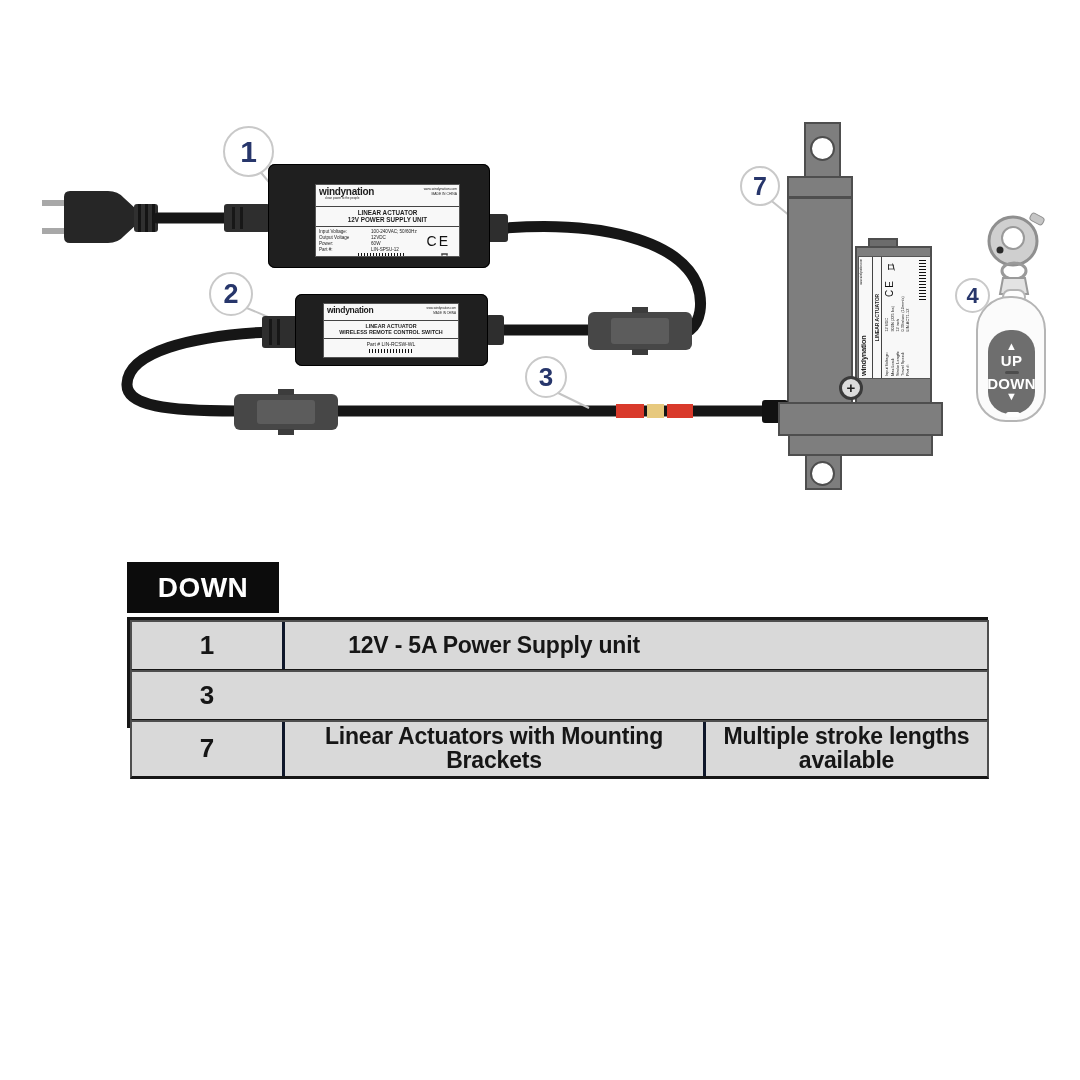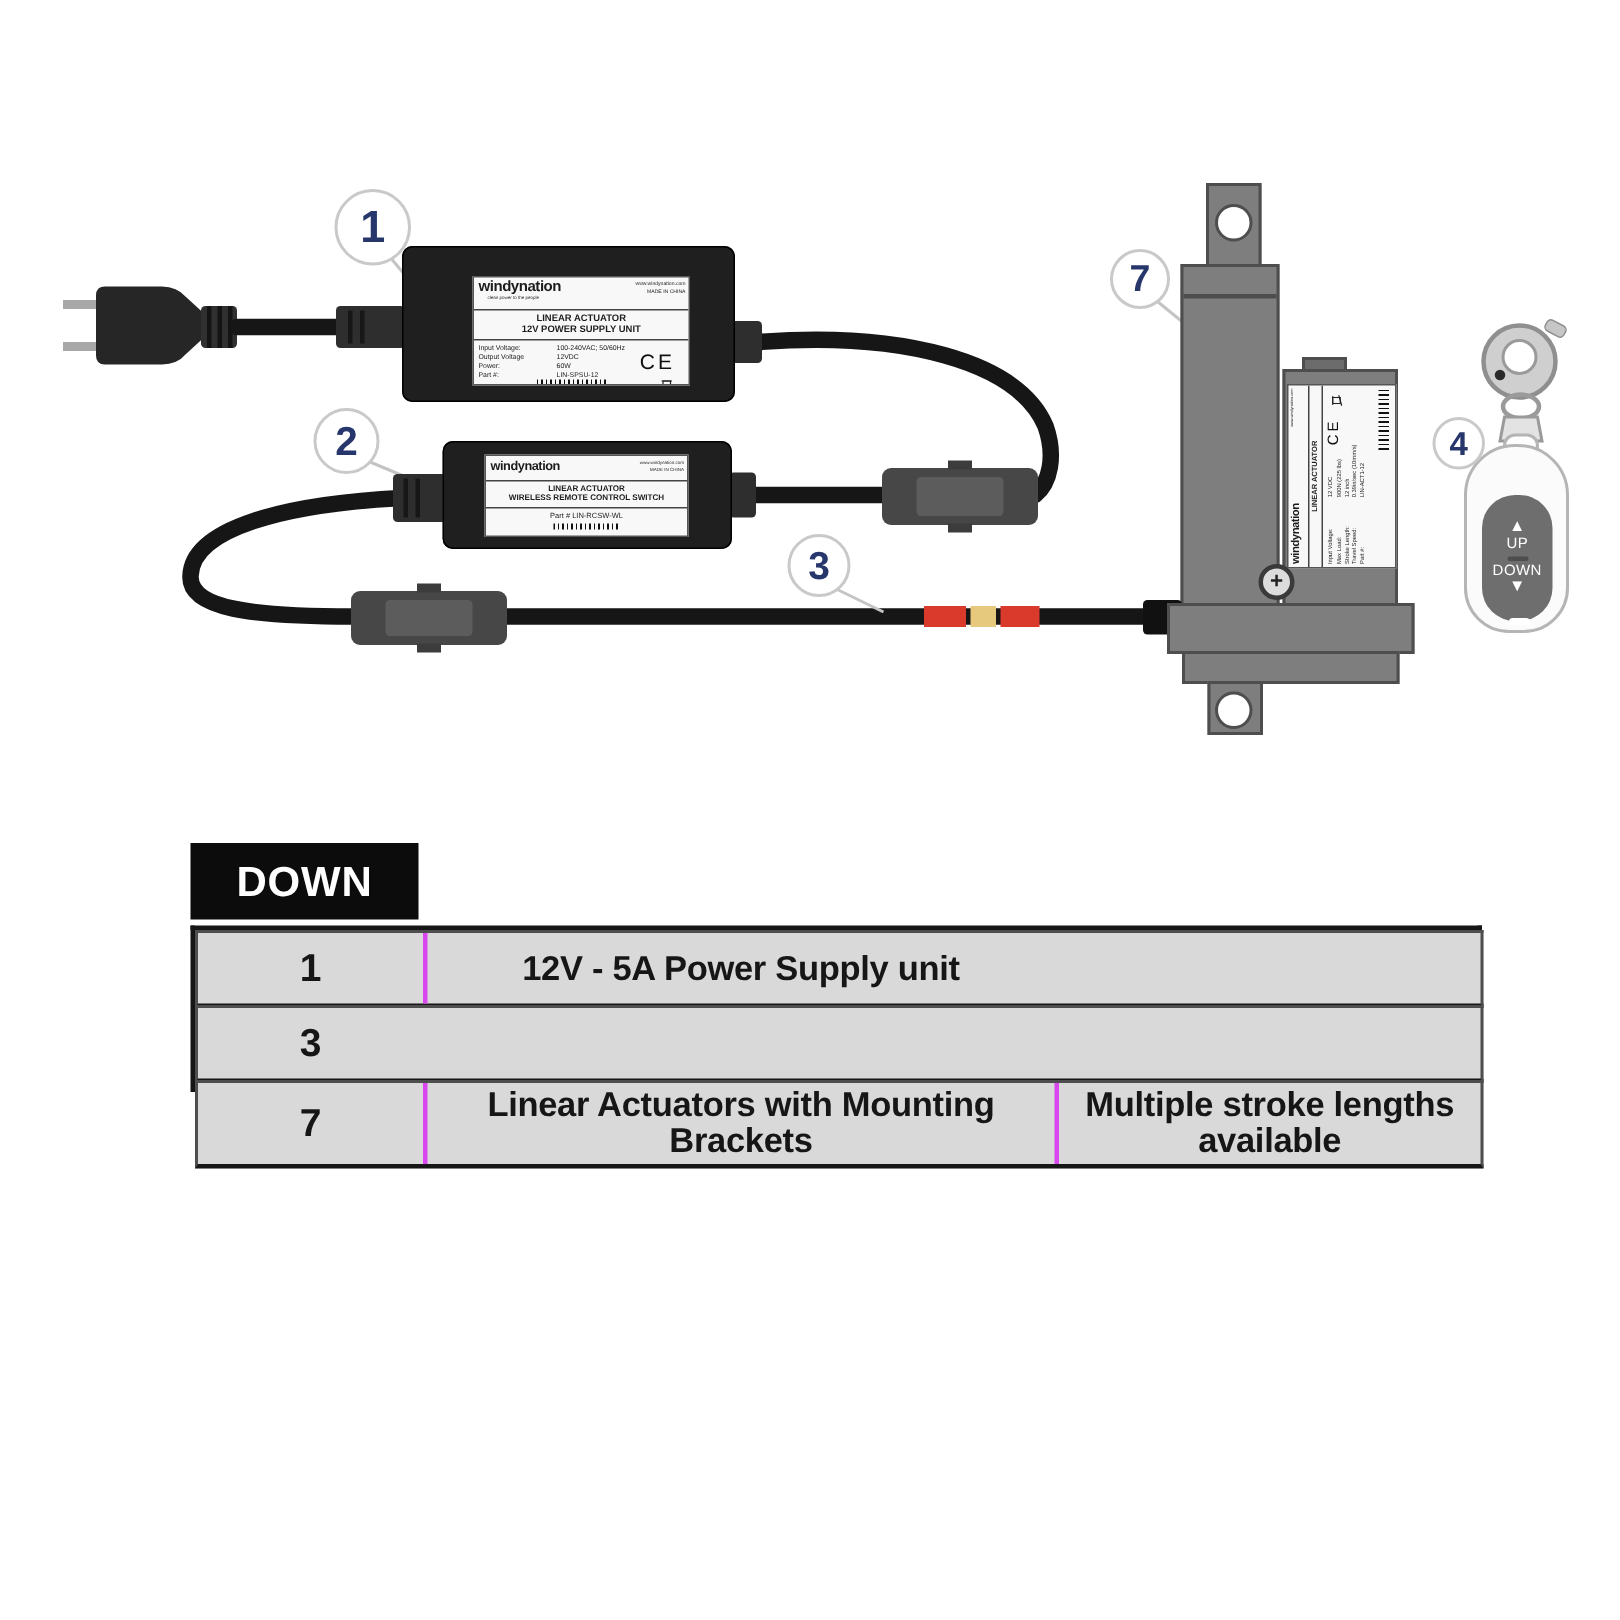--- a/index.html
+++ b/index.html
@@ -40,41 +40,41 @@
 
   
   .fobbody{position:absolute;left:976px;top:296px;width:70px;height:126px;background:#fbfbfb;
            border:2px solid #b5b5b5;border-radius:34px 34px 30px 30px;z-index:3;box-sizing:border-box;}
   .fobnotch{position:absolute;left:1002px;top:289px;width:24px;height:16px;background:#fdfdfd;
             border:2px solid #b5b5b5;border-radius:8px;z-index:2;box-sizing:border-box;}
   .fobpanel{position:absolute;left:988px;top:330px;width:47px;height:84px;background:#6e6e6e;
             border-radius:22px;z-index:4;display:flex;flex-direction:column;align-items:center;
             justify-content:center;color:#fff;line-height:1.05;}
   .fobpanel .arr{font-size:11px;}
-  .fobpanel .txt{font-size:10px;font-weight:400;letter-spacing:.3px;}
+  .fobpanel .txt{font-size:15px;font-weight:700;letter-spacing:.3px;}
   .fobled{position:absolute;left:1006px;top:412px;width:14px;height:5px;background:#fff;border-radius:3px;z-index:5;}
 
   
   .co{position:absolute;background:#fff;border:2px solid #c9c9c9;border-radius:50%;z-index:6;
       display:flex;align-items:center;justify-content:center;color:#27366b;font-weight:600;}
 
   
   .tbl{position:absolute;left:127px;top:562px;width:861px;z-index:3;color:#161616;}
   .thead{display:grid;grid-template-columns:152px 421px 285px;column-gap:3px;}
   .thead .hc{background:#0c0c0c;color:#fff;font-weight:700;font-size:28px;letter-spacing:.5px;
              height:51px;display:flex;align-items:center;justify-content:center;}
   .tbody{margin-top:4px;border:3px solid #161616;border-bottom:none;}
   .trow{display:grid;grid-template-columns:150px 421px 284px;border-bottom:3px solid #161616;}
   .trow.gray{background:#d9d9d9;}
   .trow.white{background:#fff;}
   .td{display:flex;align-items:center;justify-content:center;text-align:center;
       padding:3px 10px;line-height:1.04;box-sizing:border-box;min-height:47px;}
   .td.itemno{font-weight:700;font-size:26px;}
   .td.desc,.td.note{font-weight:600;font-size:23px;letter-spacing:-.2px;}
-  .td+.td{border-left:3px solid #d946ef;}
+  .td+.td{border-left:3px solid #0f172a;}
   .trow.partial{height:8px;border-bottom:none;}
   .trow.partial .td{min-height:0;padding:0;}
 </style>
 </head>
 <body>
 
 <div class="canvas">
 
   <svg class="wires" width="1080" height="1080" viewBox="0 0 1080 1080">
 

